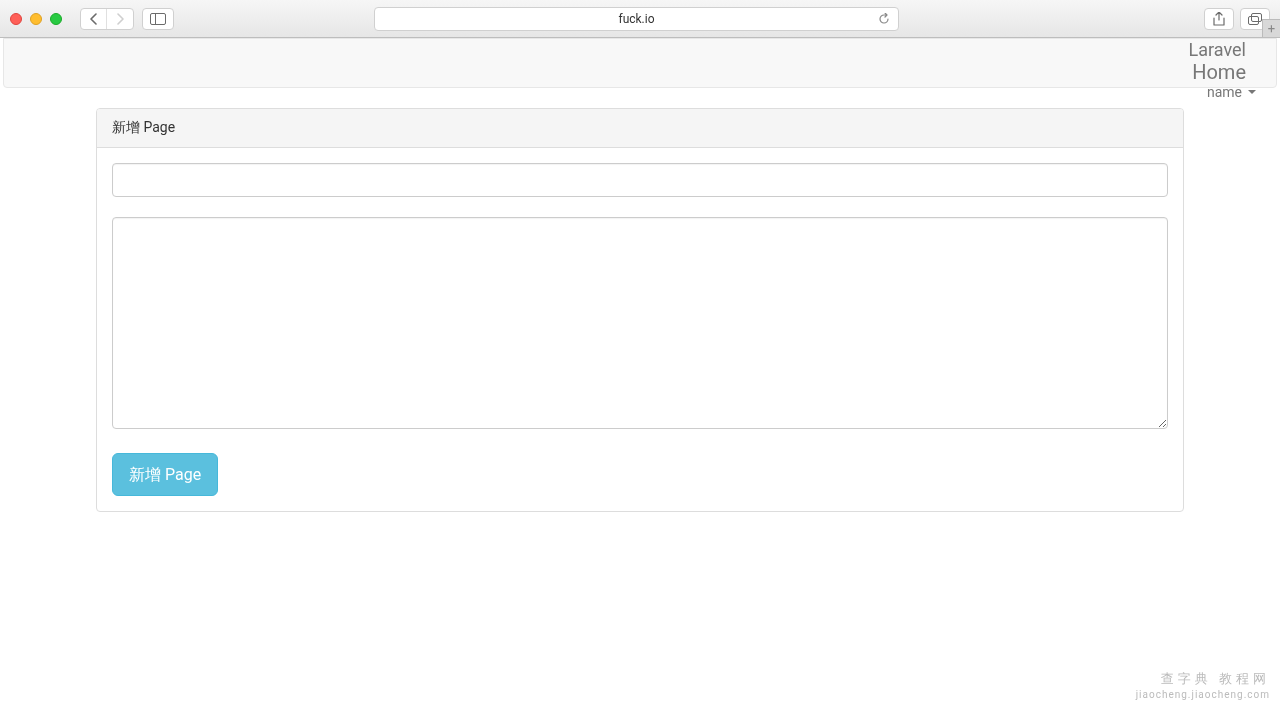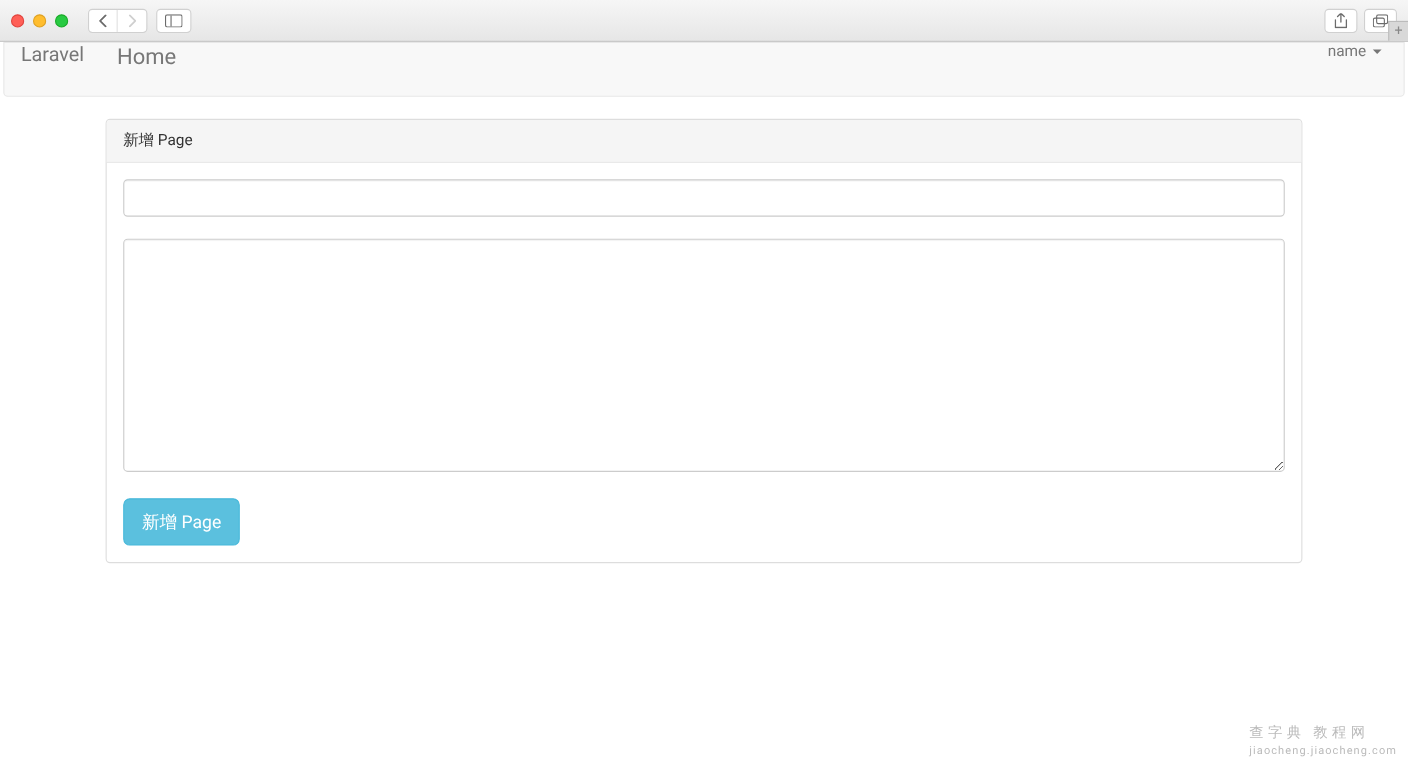--- a/index.html
+++ b/index.html
@@ -119,22 +119,23 @@
       font-size: 13px;
     }
     
     .app-navbar {
       height: 50px;
       background: #f8f8f8;
       border: 1px solid #e7e7e7;
       border-radius: 0 0 4px 4px;
       margin: 0 3px;
       display: flex;
-      align-items: flex-start;
+      align-items: flex-end;
       padding: 0 15px;
+      flex-direction: column;
     }
     .navbar-brand {
       font-size: 18px;
       color: #777;
       margin-right: 15px;
     }
     .navbar-link {
       font-size: 20px;
       color: #777;
       padding: 0 15px;
@@ -202,21 +203,22 @@
       color: #fff;
       font-size: 16px;
       padding: 10px 16px;
       border-radius: 6px;
       line-height: 1.33;
     }
     
     .watermark {
       position: absolute;
       right: 10px;
-      bottom: 20px;
+      bottom: 8px;
+      text-align: right;
       color: #bbb;
       font-size: 10px;
       line-height: 1.3;
       letter-spacing: 1px;
     }
     .watermark .line1 {
       font-size: 13px;
       letter-spacing: 4px;
     }
     svg { display: block; }
@@ -240,20 +242,28 @@
       <svg width="8" height="12" viewBox="0 0 8 12">
           <path d="M2 1 L7 6 L2 11" stroke="#cfcfcf" stroke-width="1.6" fill="none" stroke-linecap="round" stroke-linejoin="round"></path>
         </svg>
     </div>
   </div>
   <div class="sidebar-toggle">
     <svg width="16" height="12" viewBox="0 0 16 12">
         <rect x="0.5" y="0.5" width="15" height="11" rx="1.5" fill="none" stroke="#6b6b6b" stroke-width="1"></rect>
         <line x1="5.5" y1="1" x2="5.5" y2="11" stroke="#6b6b6b" stroke-width="1"></line>
       </svg>
+  </div>
+  <div class="url-bar">
+    <span>fuck.io</span>
+    <span class="reload-icon">
+      <svg width="12" height="12" viewBox="0 0 12 12">
+          <path d="M10 6 A4 4 0 1 1 6 2 L8 2 M7 0 L9 2 L7 4" fill="none" stroke="#888" stroke-width="1.2" stroke-linecap="round" stroke-linejoin="round"></path>
+        </svg>
+    </span>
   </div>
   <div class="chrome-right">
     <div class="chrome-btn">
       <svg width="12" height="14" viewBox="0 0 12 14">
           <path d="M6 1 L6 8 M3 3 L6 0 L9 3 M1 6 V13 H11 V6" fill="none" stroke="#6b6b6b" stroke-width="1.2" stroke-linecap="round" stroke-linejoin="round"></path>
         </svg>
     </div>
     <div class="chrome-btn">
       <svg width="14" height="12" viewBox="0 0 14 12">
           <rect x="0.5" y="3.5" width="10" height="8" rx="1.5" fill="none" stroke="#6b6b6b" stroke-width="1"></rect>

